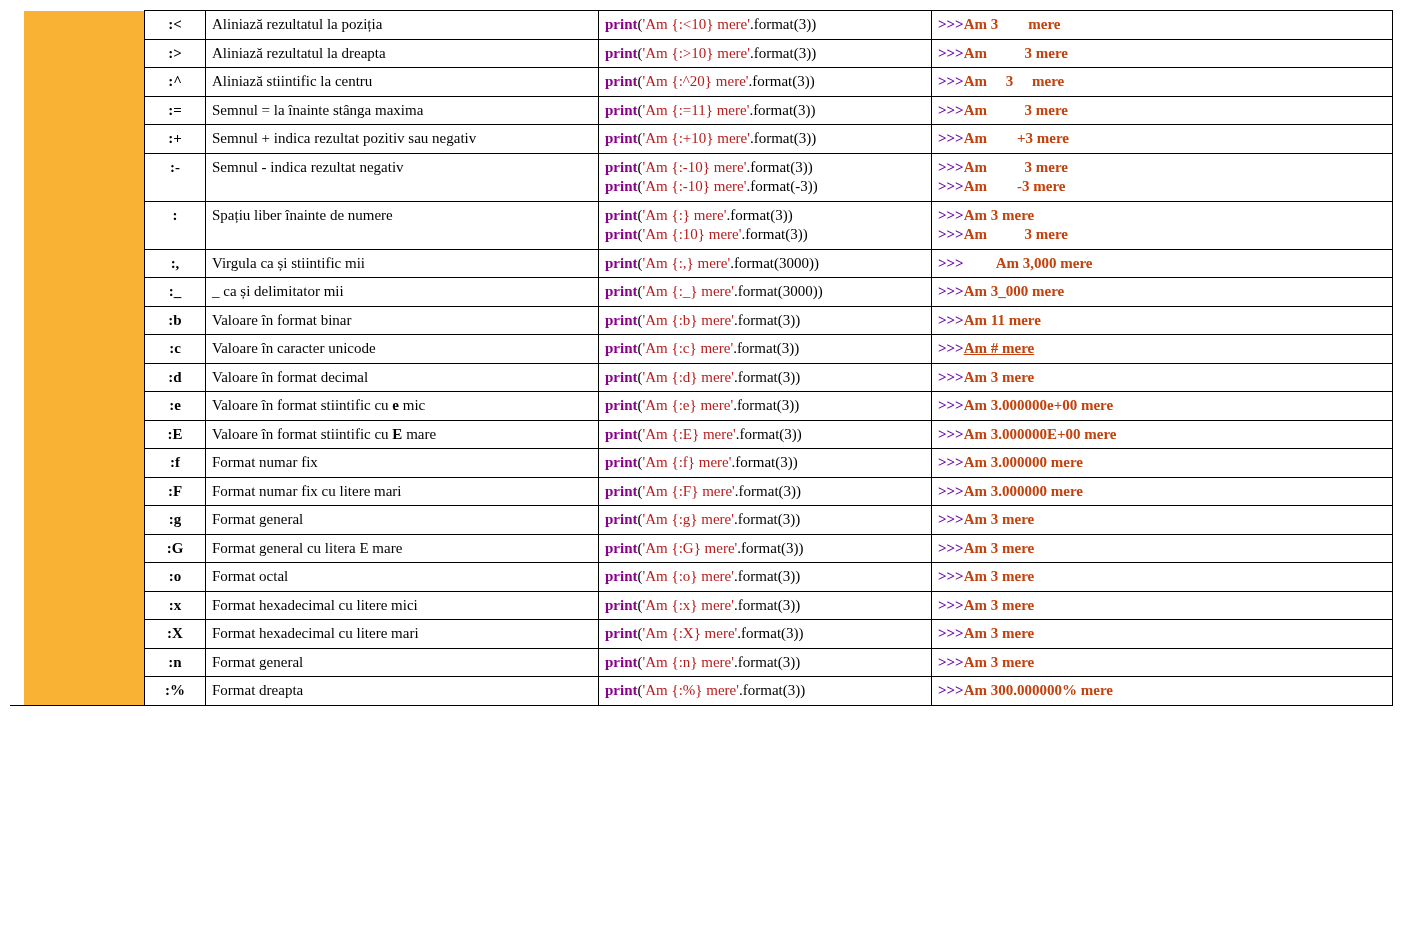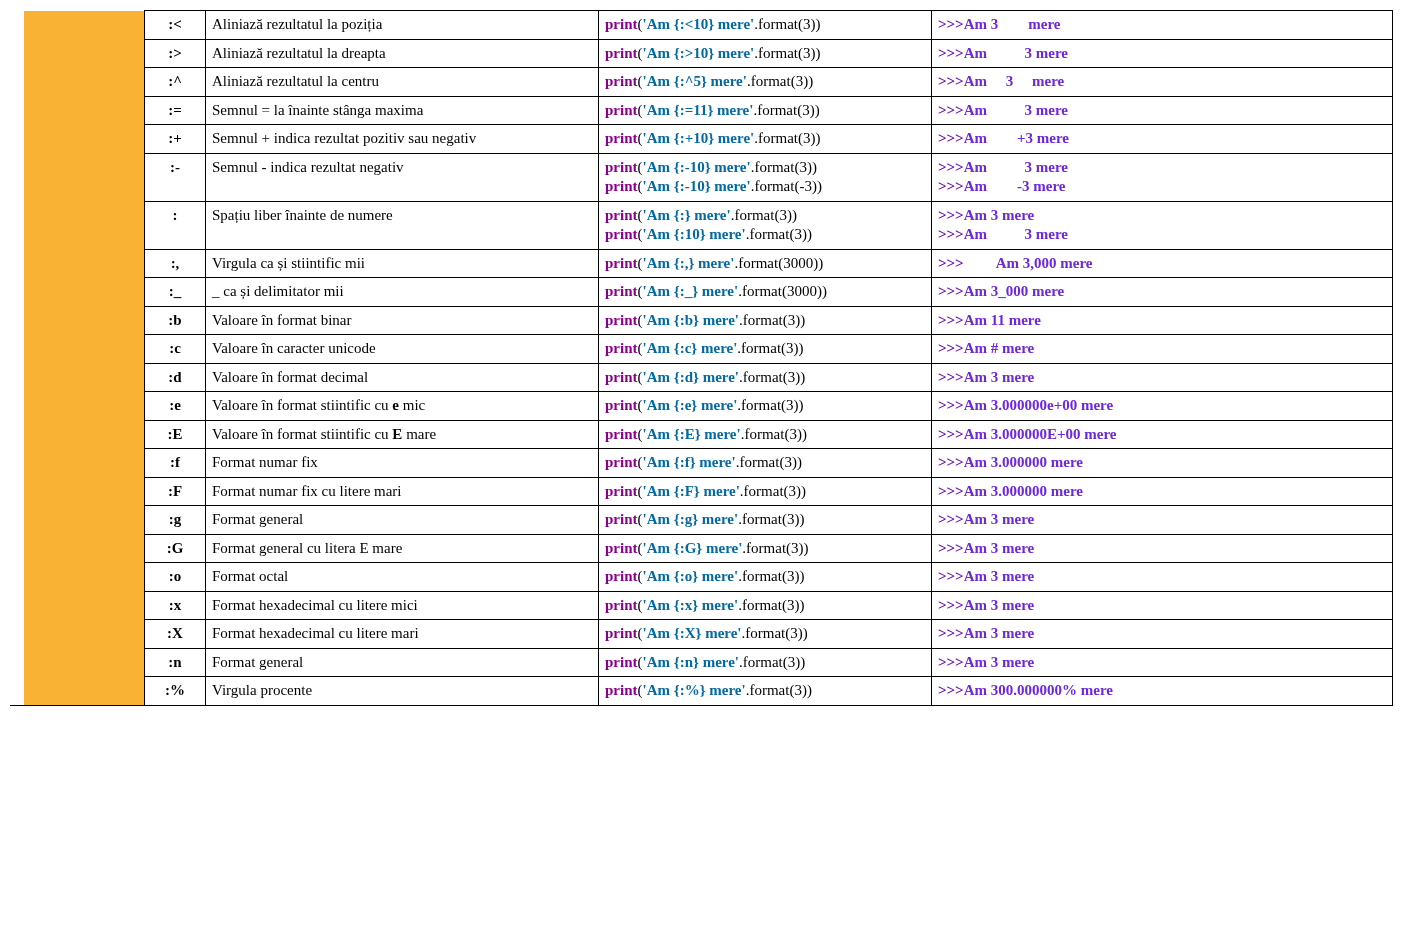--- a/index.html
+++ b/index.html
@@ -42,24 +42,24 @@
   td.col-desc {
     width: 380px;
   }
   td.col-code {
     width: 320px;
   }
   td.col-out {
     
   }
   .fn { color: #8b008b; font-weight: bold; text-align: right; }      
-  .str { color: #0369a1; font-weight: bold; }     
+  .str { color: #b91c1c; font-weight: normal; }     
   .plain { color: #000; font-weight: normal; }    
   .prompt { color: #6a0dad; font-weight: bold; }  
-  .out { color: #6d28d9; font-weight: bold; }     
+  .out { color: #c2410c; font-weight: bold; }     
   .desc-bold { font-weight: bold; }
 </style>
 </head>
 <body>
 
 <table>
   <tbody id="tbody">
       <tr>
         <td class="left-stripe" rowspan="23"></td>
         <td class="yellow-stripe" rowspan="23"></td>
@@ -69,22 +69,22 @@
         <td class="col-out"><span class="prompt">&gt;&gt;&gt;</span><span class="out" style="white-space: pre;">Am 3        mere</span></td>
       </tr>
       <tr>
         <td class="col-spec">:&gt;</td>
         <td class="col-desc"><span>Aliniază rezultatul la dreapta</span></td>
         <td class="col-code"><span class="fn">print</span><span class="plain">(</span><span class="str">'Am {:&gt;10} mere'</span><span class="plain">.format(3))</span></td>
         <td class="col-out"><span class="prompt">&gt;&gt;&gt;</span><span class="out" style="white-space: pre;">Am          3 mere</span></td>
       </tr>
       <tr>
         <td class="col-spec">:^</td>
-        <td class="col-desc"><span>Aliniază rezultatul la centru</span></td>
-        <td class="col-code"><span class="fn">print</span><span class="plain">(</span><span class="str">'Am {:^5} mere'</span><span class="plain">.format(3))</span></td>
+        <td class="col-desc"><span>Aliniază stiintific la centru</span></td>
+        <td class="col-code"><span class="fn">print</span><span class="plain">(</span><span class="str">'Am {:^20} mere'</span><span class="plain">.format(3))</span></td>
         <td class="col-out"><span class="prompt">&gt;&gt;&gt;</span><span class="out" style="white-space: pre;">Am     3     mere</span></td>
       </tr>
       <tr>
         <td class="col-spec">:=</td>
         <td class="col-desc"><span>Semnul = la înainte stânga maxima</span></td>
         <td class="col-code"><span class="fn">print</span><span class="plain">(</span><span class="str">'Am {:=11} mere'</span><span class="plain">.format(3))</span></td>
         <td class="col-out"><span class="prompt">&gt;&gt;&gt;</span><span class="out" style="white-space: pre;">Am          3 mere</span></td>
       </tr>
       <tr>
         <td class="col-spec">:+</td>
@@ -119,21 +119,21 @@
       <tr>
         <td class="col-spec">:b</td>
         <td class="col-desc"><span>Valoare în format binar</span></td>
         <td class="col-code"><span class="fn">print</span><span class="plain">(</span><span class="str">'Am {:b} mere'</span><span class="plain">.format(3))</span></td>
         <td class="col-out"><span class="prompt">&gt;&gt;&gt;</span><span class="out" style="white-space: pre;">Am 11 mere</span></td>
       </tr>
       <tr>
         <td class="col-spec">:c</td>
         <td class="col-desc"><span>Valoare în caracter unicode</span></td>
         <td class="col-code"><span class="fn">print</span><span class="plain">(</span><span class="str">'Am {:c} mere'</span><span class="plain">.format(3))</span></td>
-        <td class="col-out"><span class="prompt">&gt;&gt;&gt;</span><span class="out" style="white-space: pre;">Am # mere</span></td>
+        <td class="col-out"><span class="prompt">&gt;&gt;&gt;</span><span class="out" style="white-space: pre; text-decoration: underline;">Am # mere</span></td>
       </tr>
       <tr>
         <td class="col-spec">:d</td>
         <td class="col-desc"><span>Valoare în format decimal</span></td>
         <td class="col-code"><span class="fn">print</span><span class="plain">(</span><span class="str">'Am {:d} mere'</span><span class="plain">.format(3))</span></td>
         <td class="col-out"><span class="prompt">&gt;&gt;&gt;</span><span class="out" style="white-space: pre;">Am 3 mere</span></td>
       </tr>
       <tr>
         <td class="col-spec">:e</td>
         <td class="col-desc"><span>Valoare în format stiintific cu </span><span class="desc-bold">e</span><span> mic</span></td>
@@ -189,18 +189,18 @@
         <td class="col-out"><span class="prompt">&gt;&gt;&gt;</span><span class="out" style="white-space: pre;">Am 3 mere</span></td>
       </tr>
       <tr>
         <td class="col-spec">:n</td>
         <td class="col-desc"><span>Format general</span></td>
         <td class="col-code"><span class="fn">print</span><span class="plain">(</span><span class="str">'Am {:n} mere'</span><span class="plain">.format(3))</span></td>
         <td class="col-out"><span class="prompt">&gt;&gt;&gt;</span><span class="out" style="white-space: pre;">Am 3 mere</span></td>
       </tr>
       <tr>
         <td class="col-spec">:%</td>
-        <td class="col-desc"><span>Virgula procente</span></td>
+        <td class="col-desc"><span>Format dreapta</span></td>
         <td class="col-code"><span class="fn">print</span><span class="plain">(</span><span class="str">'Am {:%} mere'</span><span class="plain">.format(3))</span></td>
         <td class="col-out"><span class="prompt">&gt;&gt;&gt;</span><span class="out" style="white-space: pre;">Am 300.000000% mere</span></td>
       </tr>
     </tbody>
 </table>
 
 </body></html>

